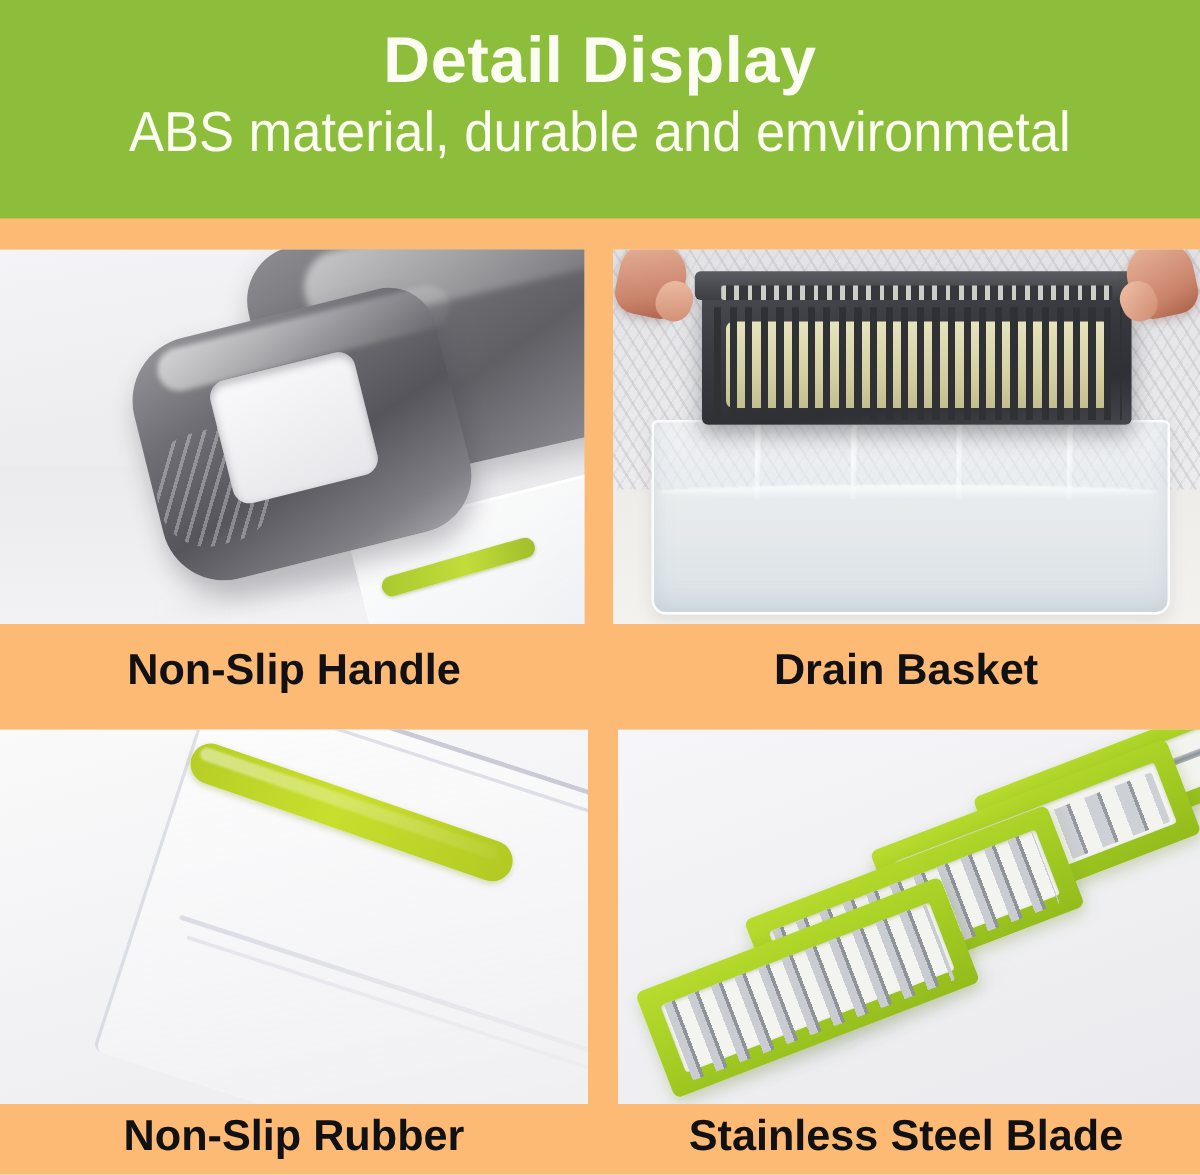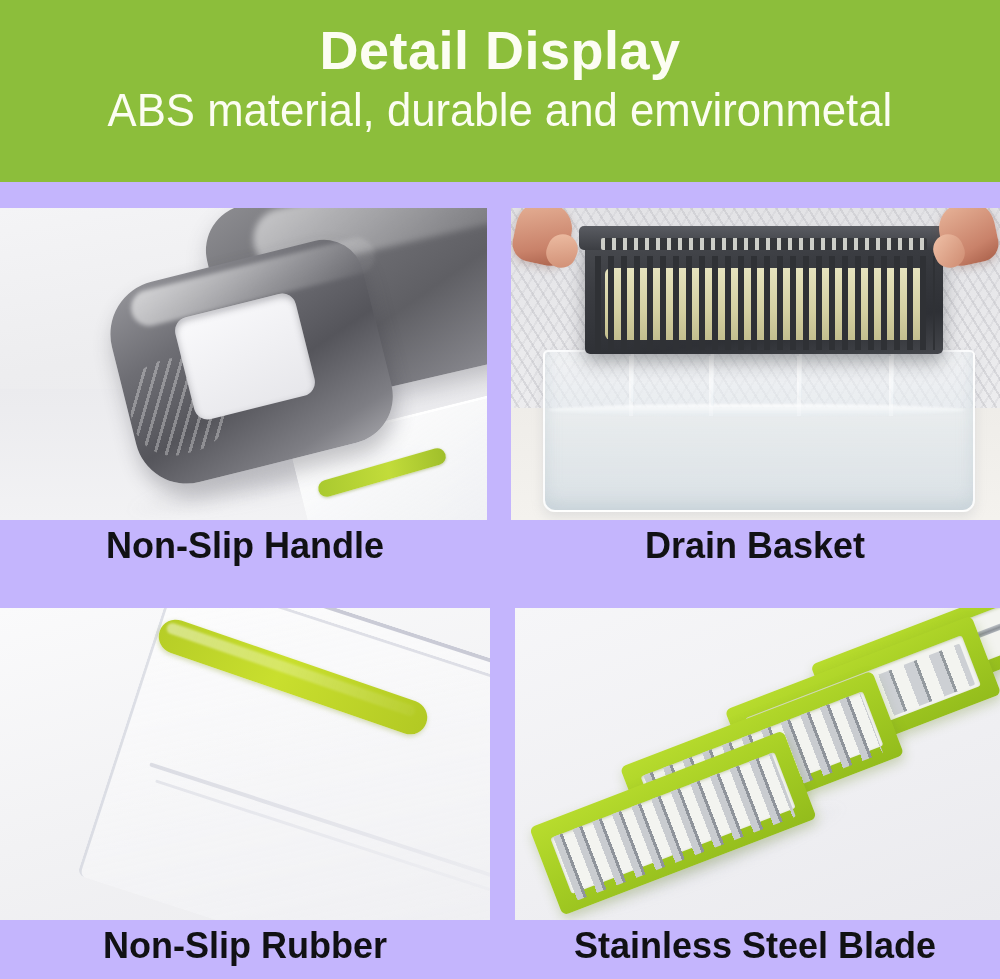--- a/index.html
+++ b/index.html
@@ -1,21 +1,21 @@
 <!DOCTYPE html>
 <html><head>
 <meta charset="utf-8">
 <style>
   html,body{margin:0;padding:0;background:#ffffff;}
   body{
     width:1000px;height:979px;overflow:hidden;
     font-family:"Liberation Sans","DejaVu Sans",sans-serif;
     -webkit-font-smoothing:antialiased;
   }
-  .page{position:relative;width:1000px;height:979px;background:#c4b5fd;}
+  .page{position:relative;width:1000px;height:979px;background:#fdba74;}
 
   
   .banner{
     position:absolute;left:0;top:0;width:1000px;height:182px;
     background:#8CBE3B;
     display:flex;flex-direction:column;align-items:center;justify-content:flex-start;
     overflow:hidden;
   }
   .banner-title{
     margin-top:20px;
@@ -39,21 +39,21 @@
   .cell-bl{left:0;top:426px;width:490px;height:312px;}
   .cell-br{left:515px;top:426px;width:485px;height:312px;}
 
   .photo{position:relative;width:100%;height:100%;overflow:hidden;background:#EFEFF1;}
 
   .caption{
     position:absolute;width:100%;text-align:center;
     font-size:36px;line-height:40px;font-weight:bold;color:#111114;
     white-space:nowrap;
   }
-  .cap-top{top:344px;}
+  .cap-top{top:356px;}
   .cap-bot{top:744px;}
   .cap-l{left:0;width:490px;}
   .cap-r{left:510px;width:490px;text-align:center;}
 
   
   .p1{background:linear-gradient(170deg,#F4F4F6 0%,#EDEDEF 42%,#E9E9EC 100%);}
   .p1 .tablebase{
     position:absolute;left:0;bottom:0;width:100%;height:42%;
     background:linear-gradient(180deg,#EBEBEE 0%,#F2F2F4 100%);
   }

